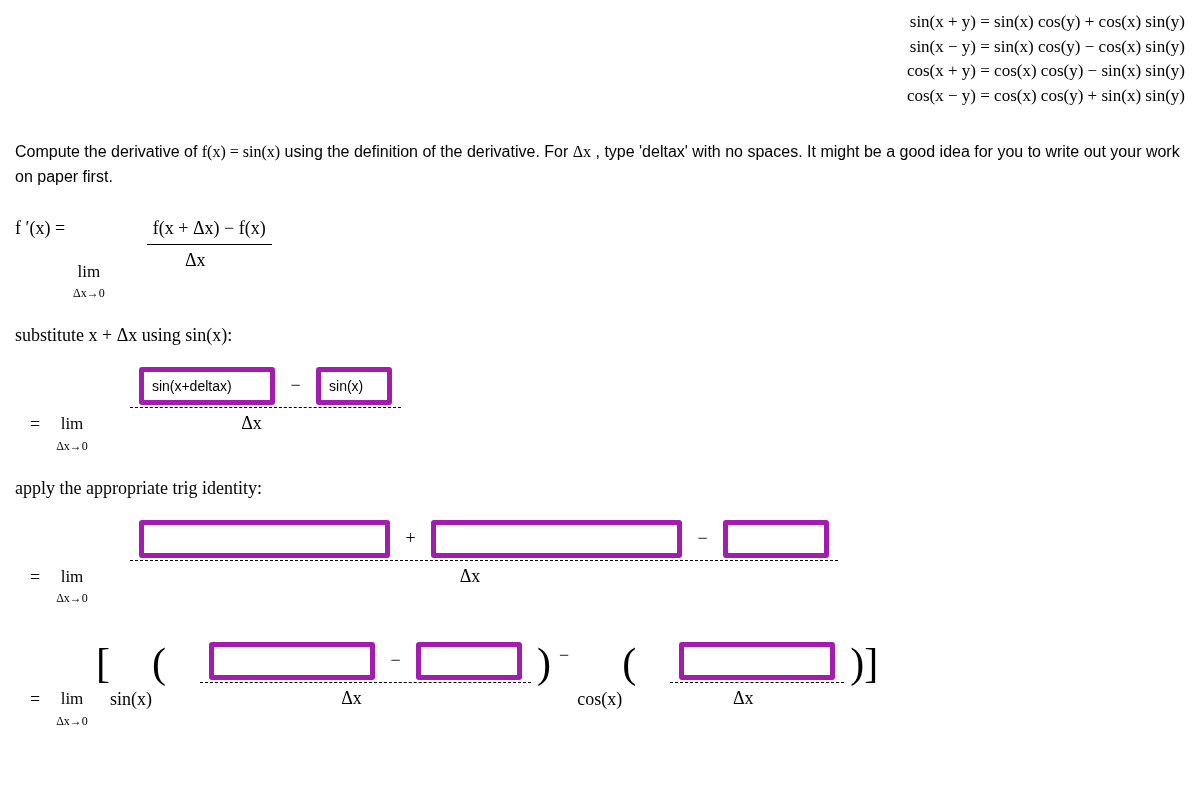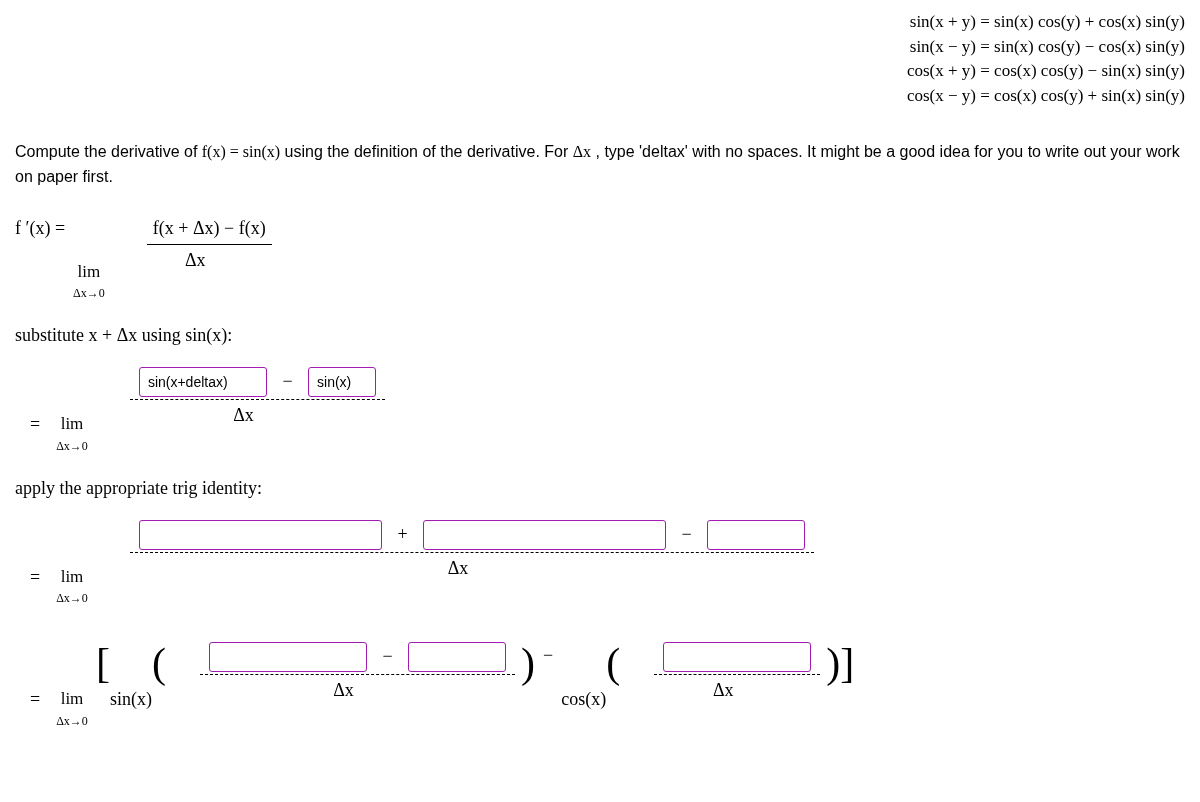--- a/index.html
+++ b/index.html
@@ -67,21 +67,21 @@
     }
     .step-text {
       font-family: 'Times New Roman', serif;
       font-size: 18px;
       margin: 20px 0 15px 0;
     }
     input[type="text"] {
       font-family: Arial, sans-serif;
       font-size: 14px;
       padding: 6px 8px;
-      border: 1px solid #a21caf;
+      border: 5px solid #a21caf;
       border-radius: 3px;
       margin: 0 3px;
     }
     .input-small { width: 50px; }
     .input-med { width: 110px; }
     .input-large { width: 225px; }
     .eq-start {
       margin-left: 15px;
       margin-right: 8px;
     }

